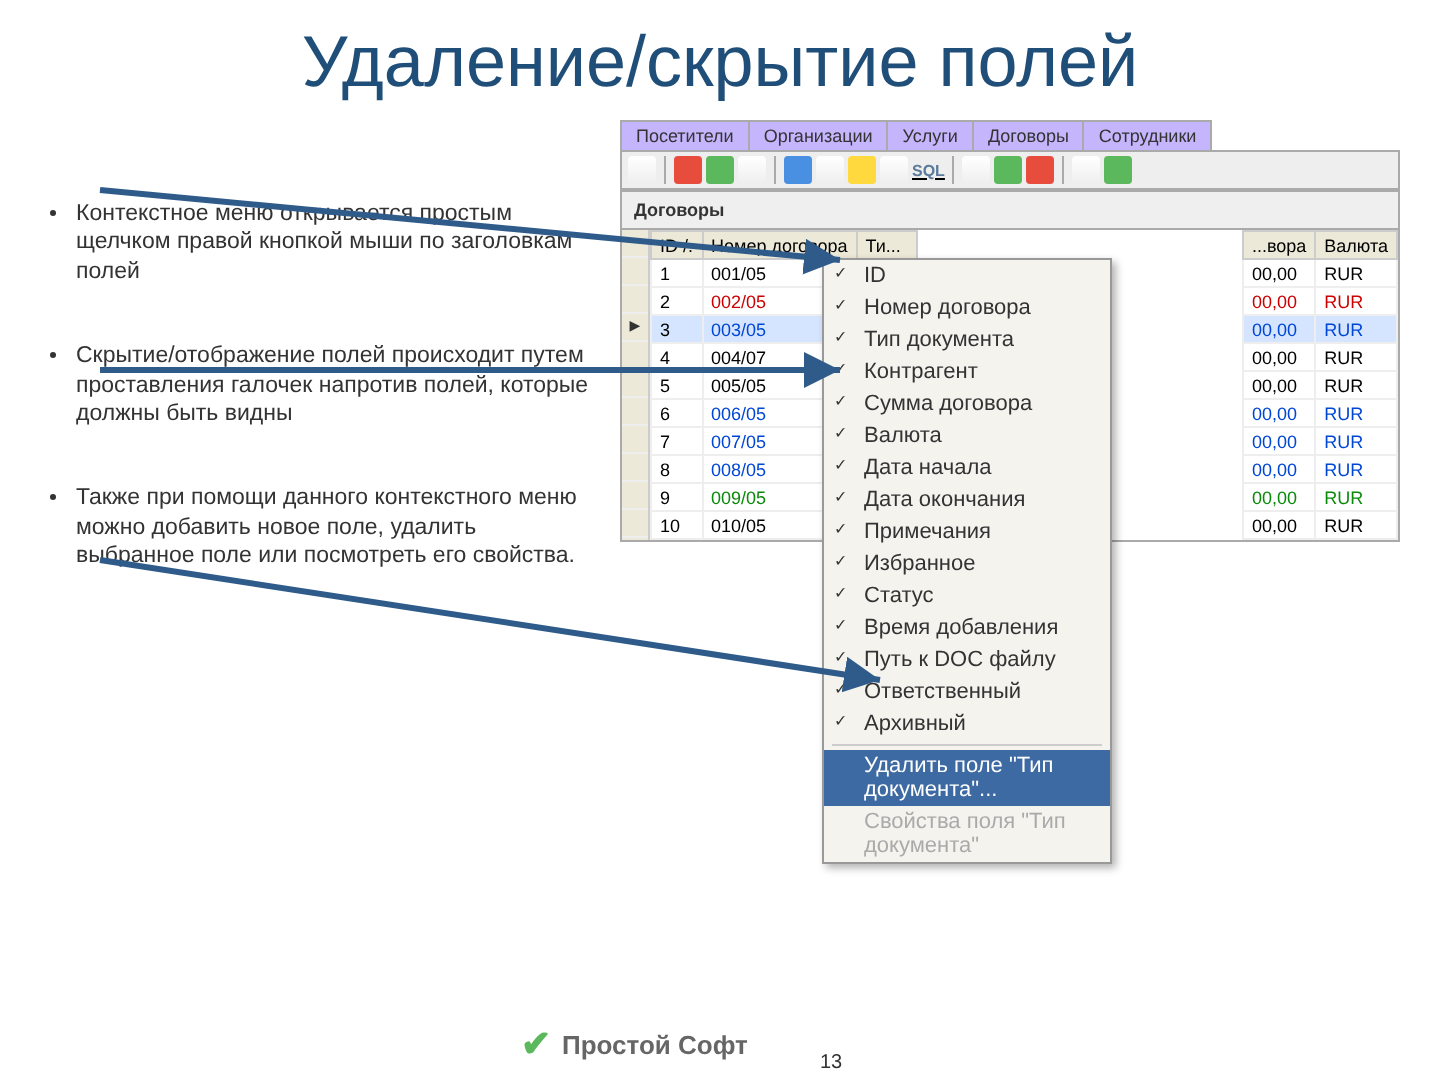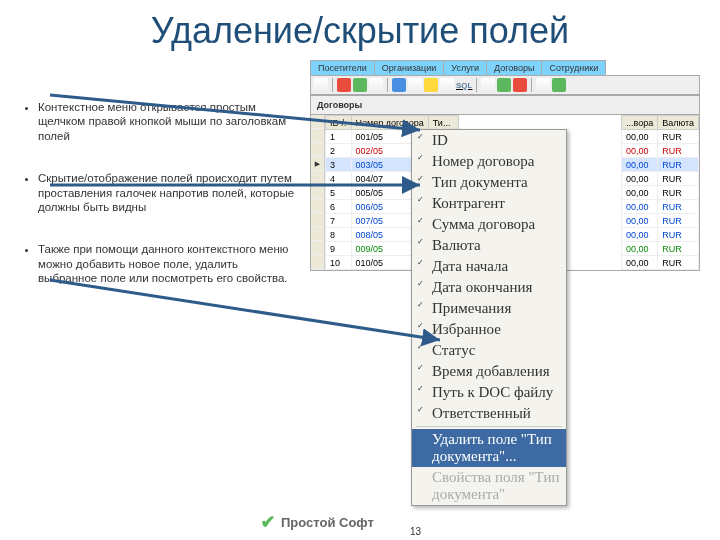--- a/index.html
+++ b/index.html
@@ -35,21 +35,21 @@
   .app {
     flex: 1;
     position: relative;
     margin-left: 10px;
   }
   .tabs { display: flex; font-size: 9px; }
   .tab {
     border: 1px solid #aaa;
     border-bottom: none;
     padding: 2px 7px;
-    background: #7dd3fc;
+    background: #c4b5fd;
     margin-right: -1px;
     color: #333;
   }
   .toolbar {
     border: 1px solid #aaa;
     background: #eee;
     height: 20px;
     display: flex;
     align-items: center;
     gap: 2px;
@@ -119,27 +119,26 @@
   .blue-text { color: #0046d5; }
   .red-text { color: #c00; }
   .green-text { color: #0a8a0a; }
   .right-cols {
     margin-left: auto;
   }
   .ctx-menu {
     position: absolute;
     top: 14px;
     left: 100px;
-    width: 156px;
+    width: 145px;
     background: #f4f3ee;
     border: 1px solid #999;
     box-shadow: 2px 2px 4px rgba(0,0,0,0.3);
-    font-size: 15px;
+    font-size: 11px;
     z-index: 10;
-    font-family: Liberation Serif, serif;
   }
   .ctx-item {
     padding: 2px 6px 2px 20px;
     color: #333;
     position: relative;
   }
   .ctx-item.disabled { color: #aaa; }
   .ctx-item.highlight { background: #3d6aa2; color: #fff; }
   .ctx-sep { height: 1px; background: #ccc; margin: 2px 4px; }
   .check::before {
@@ -365,20 +364,21 @@
             <div class="ctx-item check">Сумма договора</div>
             <div class="ctx-item check">Валюта</div>
             <div class="ctx-item check">Дата начала</div>
             <div class="ctx-item check">Дата окончания</div>
             <div class="ctx-item check">Примечания</div>
             <div class="ctx-item check">Избранное</div>
             <div class="ctx-item check">Статус</div>
             <div class="ctx-item check">Время добавления</div>
             <div class="ctx-item check">Путь к DOC файлу</div>
             <div class="ctx-item check">Ответственный</div>
+            <div class="ctx-item check">Архивный</div>
           </div>
         <div class="ctx-sep"></div>
         <div class="ctx-item highlight">Удалить поле "Тип документа"...</div>
         <div class="ctx-item disabled">Свойства поля "Тип документа"</div>
       </div>
     </div>
 
     <div class="arrow" style="top:30px;left:-260px;">
       <svg width="380" height="50">
           <defs>

